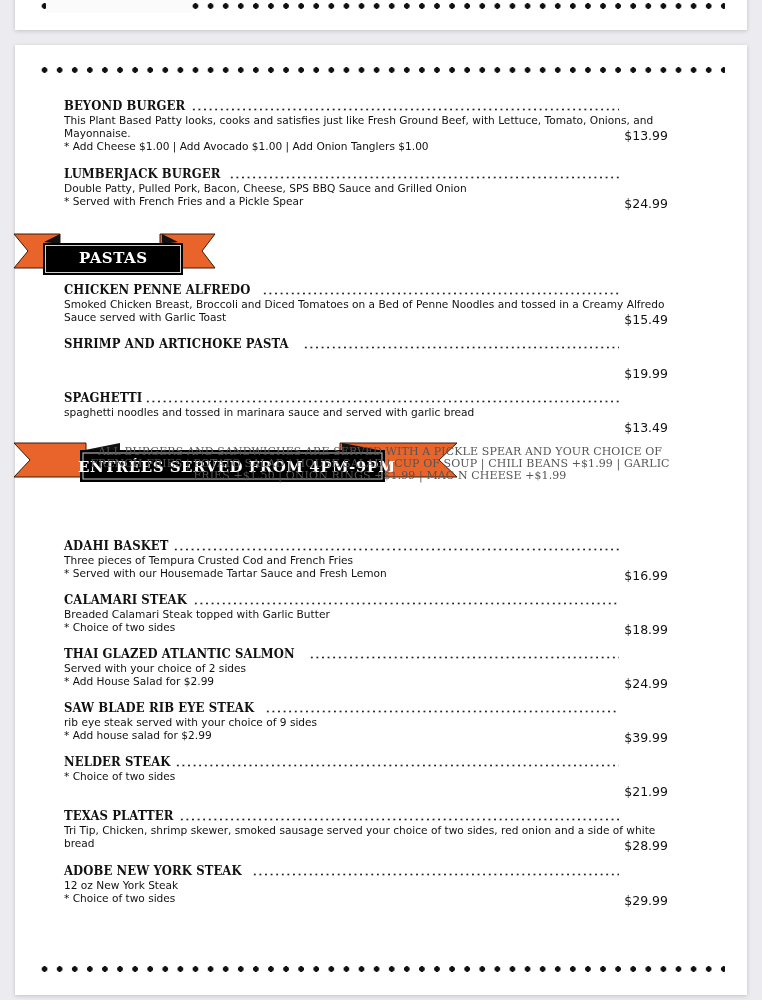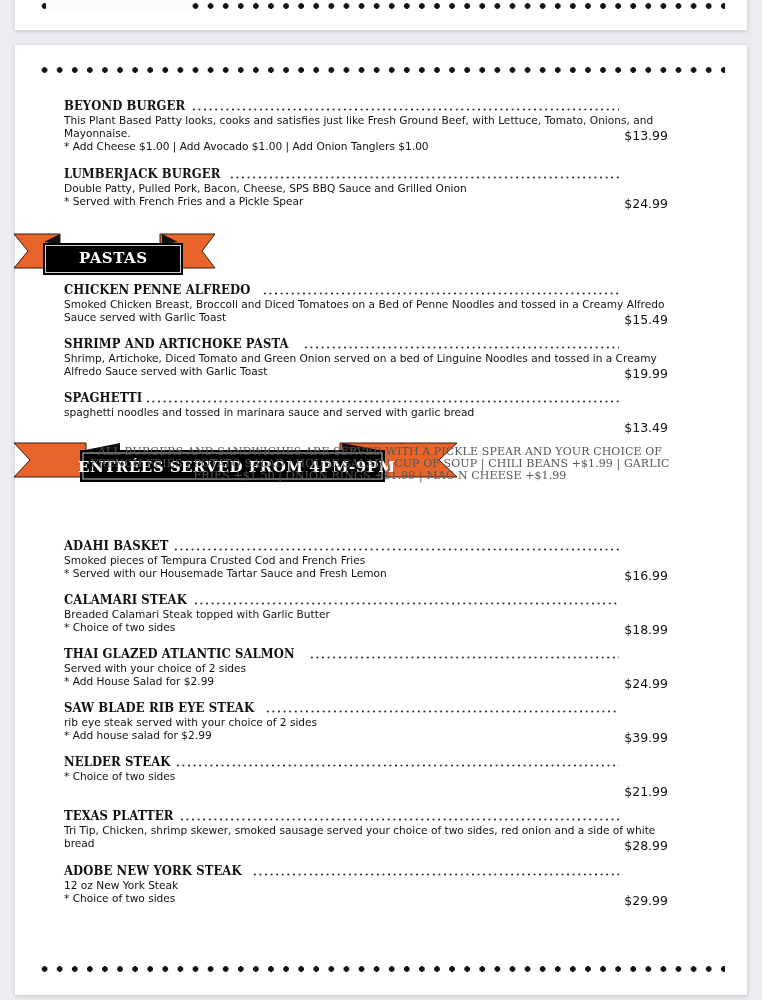--- a/index.html
+++ b/index.html
@@ -115,21 +115,20 @@
   </div>
   <div class="item-desc">Smoked Chicken Breast, Broccoli and Diced Tomatoes on a Bed of Penne Noodles and tossed in a Creamy Alfredo Sauce served with Garlic Toast</div>
 </div>
 
 <div class="item" style="top:336px">
   <div class="item-head">
     <span class="item-name">SHRIMP AND ARTICHOKE PASTA</span>
     <span class="leader"></span>
     <span class="item-price">$19.99</span>
   </div>
-  <div class="item-desc">Shrimp, Artichoke, Diced Tomato and Green Onion served on a bed of Linguine Noodles and tossed in a Creamy Alfredo Sauce served with Garlic Toast</div>
 </div>
 
 <div class="item" style="top:390px">
   <div class="item-head">
     <span class="item-name">SPAGHETTI</span>
     <span class="leader"></span>
     <span class="item-price">$13.49</span>
   </div>
   <div class="item-desc">spaghetti noodles and tossed in marinara sauce and served with garlic bread</div>
 </div>
@@ -147,21 +146,21 @@
 </div>
 
 <div class="sides-note">ALL BURGERS AND SANDWICHES ARE SERVED WITH A PICKLE SPEAR AND YOUR CHOICE OF FRENCH FRIES | POTATO SALAD | HOUSE SALAD | CUP OF SOUP | CHILI BEANS +$1.99 | GARLIC FRIES +$1.50 | ONION RINGS +$1.99 | MAC N CHEESE +$1.99</div>
 
 <div class="item" style="top:538px">
   <div class="item-head">
     <span class="item-name">ADAHI BASKET</span>
     <span class="leader"></span>
     <span class="item-price">$16.99</span>
   </div>
-  <div class="item-desc">Smoked pieces of Tempura Crusted Cod and French Fries</div>
+  <div class="item-desc">Three pieces of Tempura Crusted Cod and French Fries</div>
   <div class="item-note">* Served with our Housemade Tartar Sauce and Fresh Lemon</div>
 </div>
 
 <div class="item" style="top:592px">
   <div class="item-head">
     <span class="item-name">CALAMARI STEAK</span>
     <span class="leader"></span>
     <span class="item-price">$18.99</span>
   </div>
   <div class="item-desc">Breaded Calamari Steak topped with Garlic Butter</div>
@@ -177,21 +176,21 @@
   <div class="item-desc">Served with your choice of 2 sides</div>
   <div class="item-note">* Add House Salad for $2.99</div>
 </div>
 
 <div class="item" style="top:700px">
   <div class="item-head">
     <span class="item-name">SAW BLADE RIB EYE STEAK</span>
     <span class="leader"></span>
     <span class="item-price">$39.99</span>
   </div>
-  <div class="item-desc">rib eye steak served with your choice of 2 sides</div>
+  <div class="item-desc">rib eye steak served with your choice of 9 sides</div>
   <div class="item-note">* Add house salad for $2.99</div>
 </div>
 
 <div class="item" style="top:754px">
   <div class="item-head">
     <span class="item-name">NELDER STEAK</span>
     <span class="leader"></span>
     <span class="item-price">$21.99</span>
   </div>
   <div class="item-note">* Choice of two sides</div>

